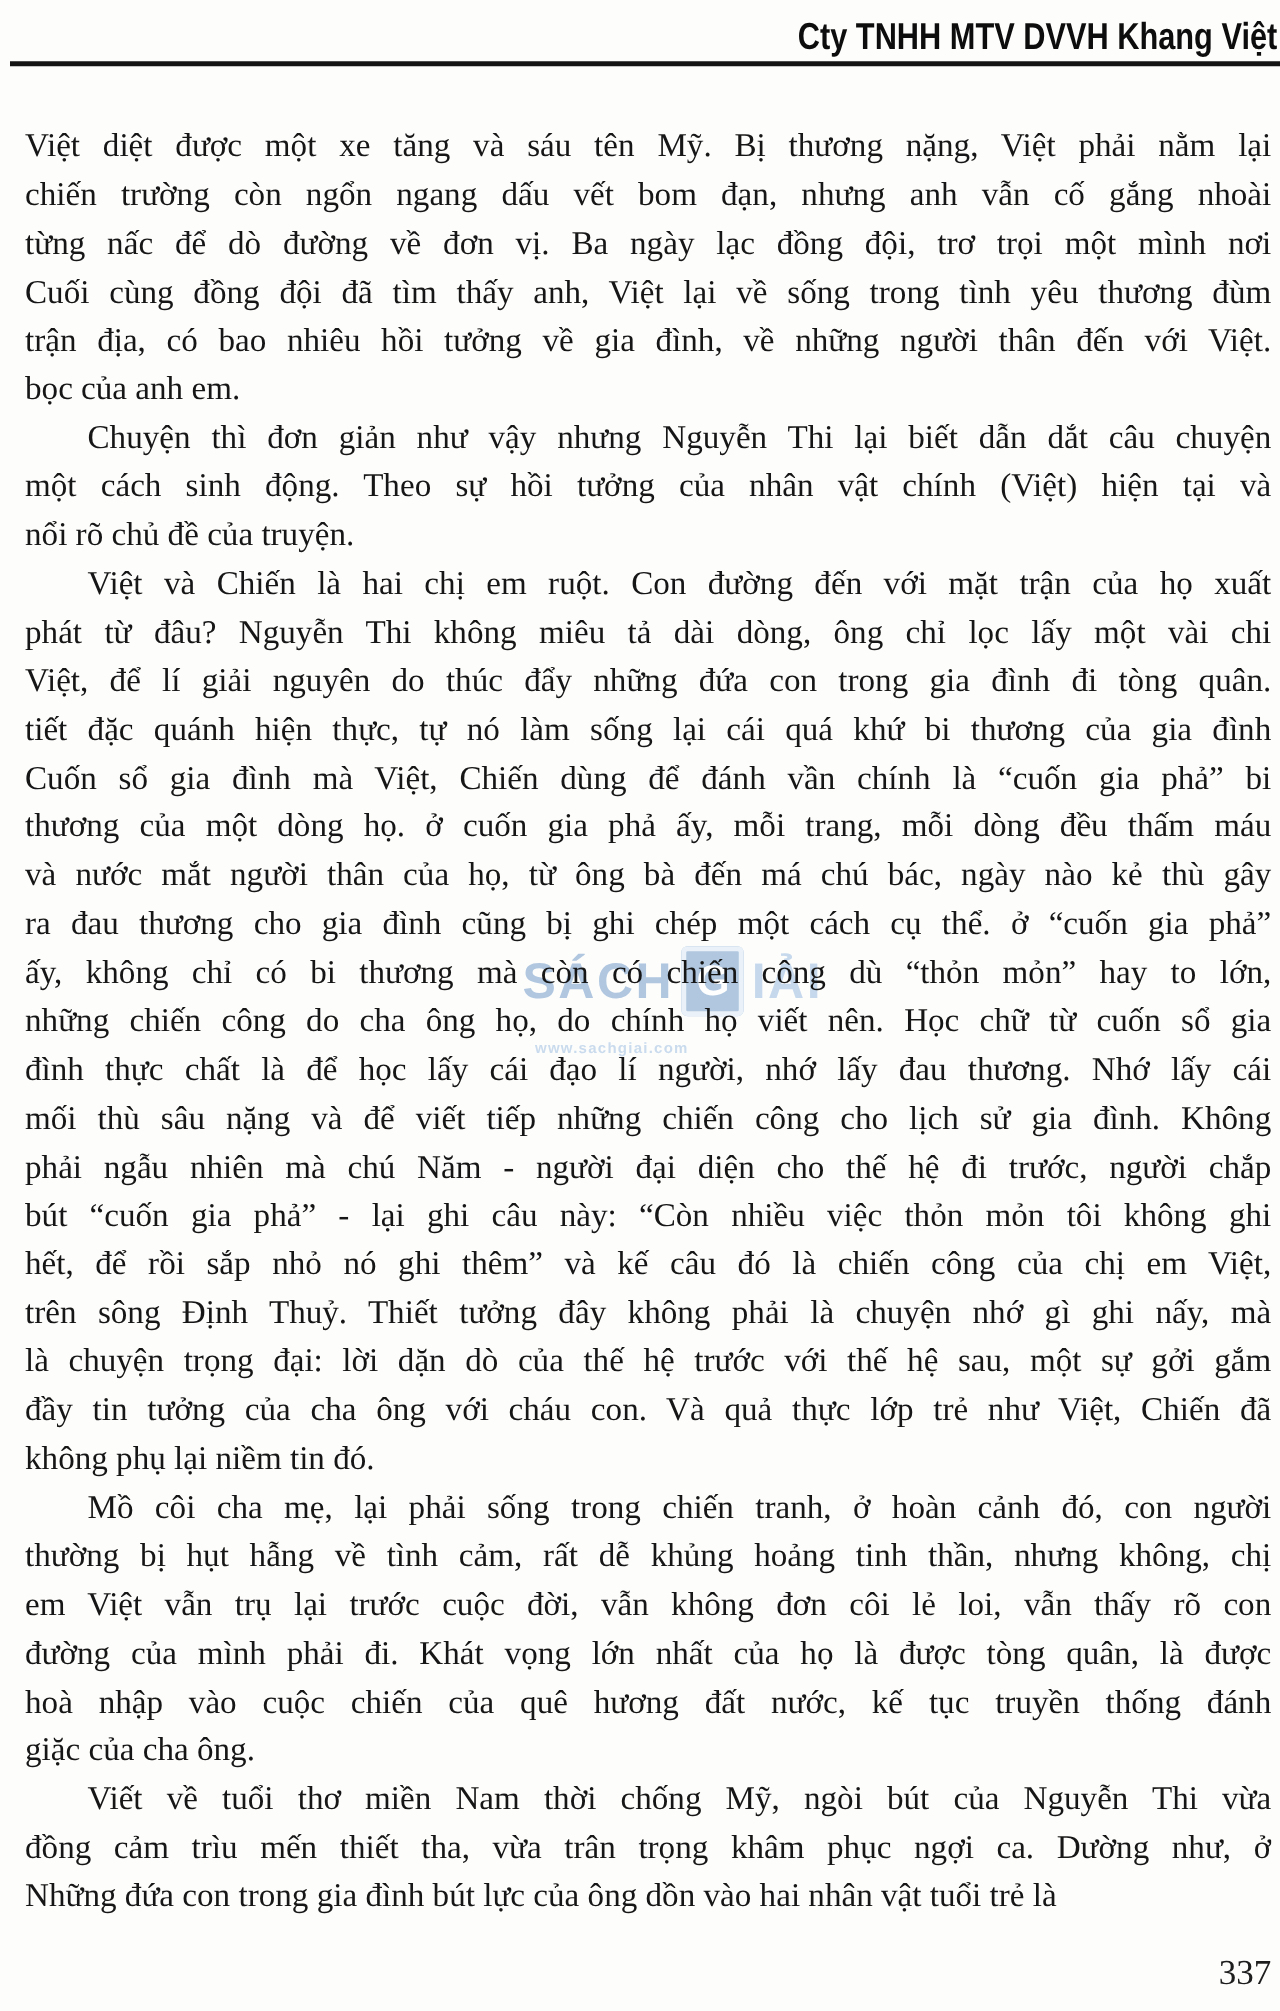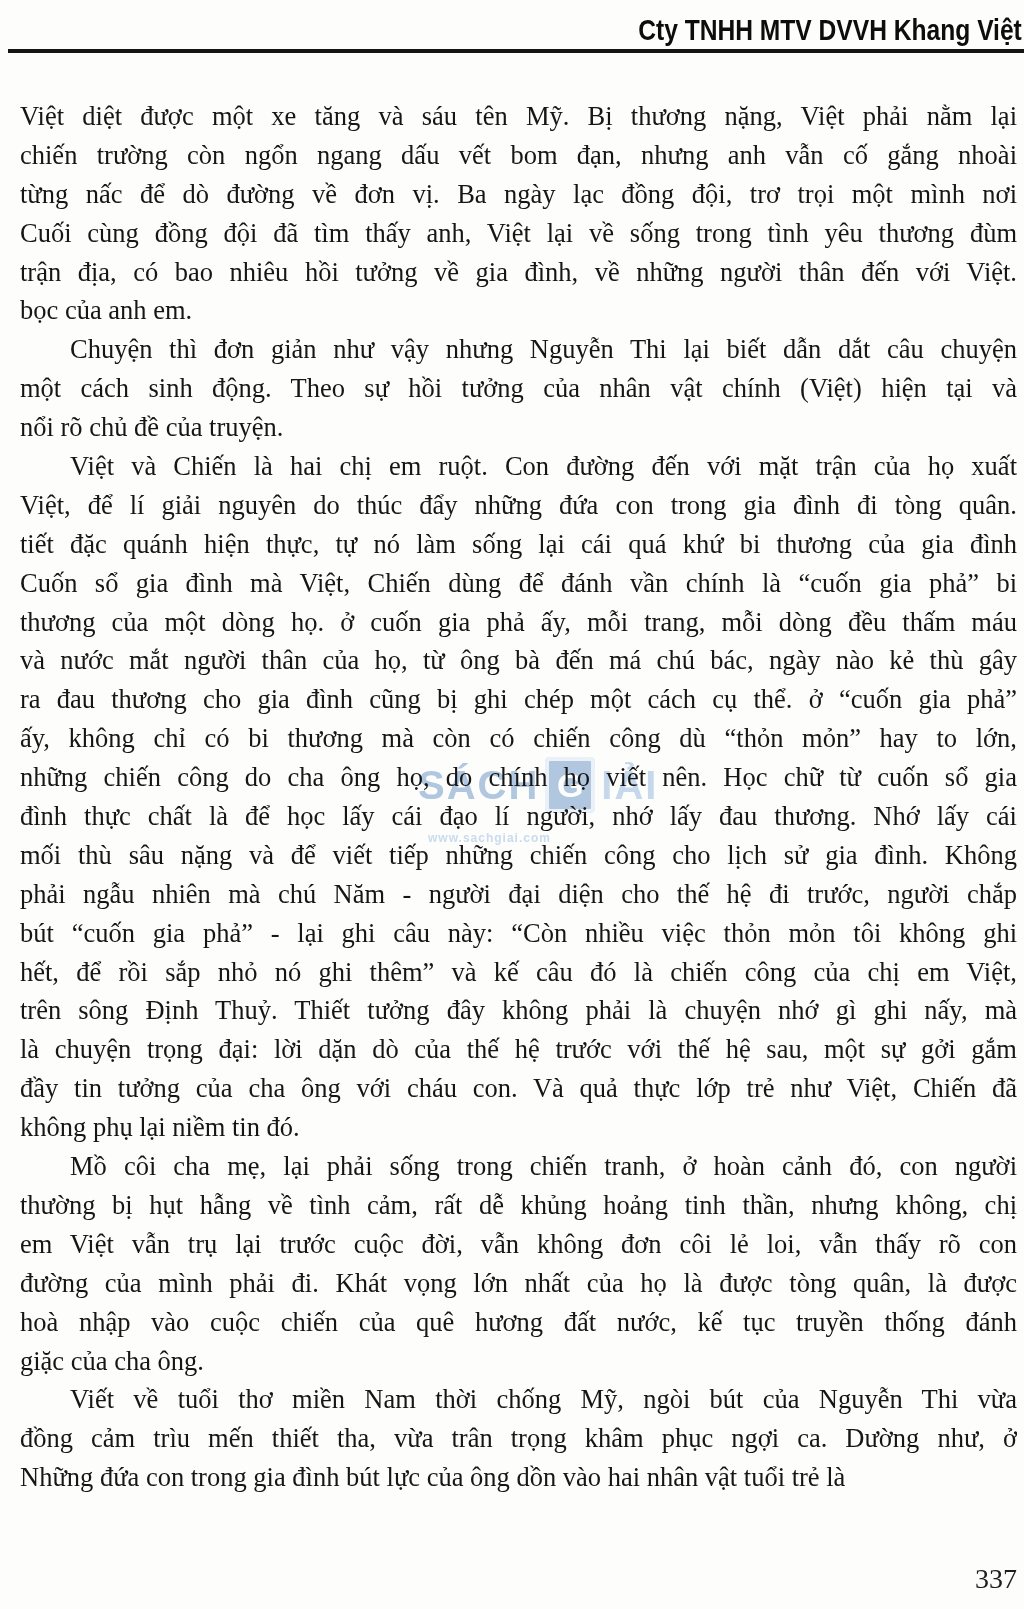--- a/index.html
+++ b/index.html
@@ -70,20 +70,21 @@
         <div class="line">trận địa, có bao nhiêu hồi tưởng về gia đình, về những người thân đến với Việt.</div>
         <div class="line last">bọc của anh em.</div>
       </div>
       <div>
         <div class="line indent">Chuyện thì đơn giản như vậy nhưng Nguyễn Thi lại biết dẫn dắt câu chuyện</div>
         <div class="line">một cách sinh động. Theo sự hồi tưởng của nhân vật chính (Việt) hiện tại và</div>
         <div class="line last">nổi rõ chủ đề của truyện.</div>
       </div>
       <div>
         <div class="line indent">Việt và Chiến là hai chị em ruột. Con đường đến với mặt trận của họ xuất</div>
+        <div class="line">phát từ đâu? Nguyễn Thi không miêu tả dài dòng, ông chỉ lọc lấy một vài chi</div>
         <div class="line">Việt, để lí giải nguyên do thúc đẩy những đứa con trong gia đình đi tòng quân.</div>
         <div class="line">tiết đặc quánh hiện thực, tự nó làm sống lại cái quá khứ bi thương của gia đình</div>
         <div class="line">Cuốn sổ gia đình mà Việt, Chiến dùng để đánh vần chính là “cuốn gia phả” bi</div>
         <div class="line">thương của một dòng họ. ở cuốn gia phả ấy, mỗi trang, mỗi dòng đều thấm máu</div>
         <div class="line">và nước mắt người thân của họ, từ ông bà đến má chú bác, ngày nào kẻ thù gây</div>
         <div class="line">ra đau thương cho gia đình cũng bị ghi chép một cách cụ thể. ở “cuốn gia phả”</div>
         <div class="line">ấy, không chỉ có bi thương mà còn có chiến công dù “thỏn mỏn” hay to lớn,</div>
         <div class="line">những chiến công do cha ông họ, do chính họ viết nên. Học chữ từ cuốn sổ gia</div>
         <div class="line">đình thực chất là để học lấy cái đạo lí người, nhớ lấy đau thương. Nhớ lấy cái</div>
         <div class="line">mối thù sâu nặng và để viết tiếp những chiến công cho lịch sử gia đình. Không</div>

